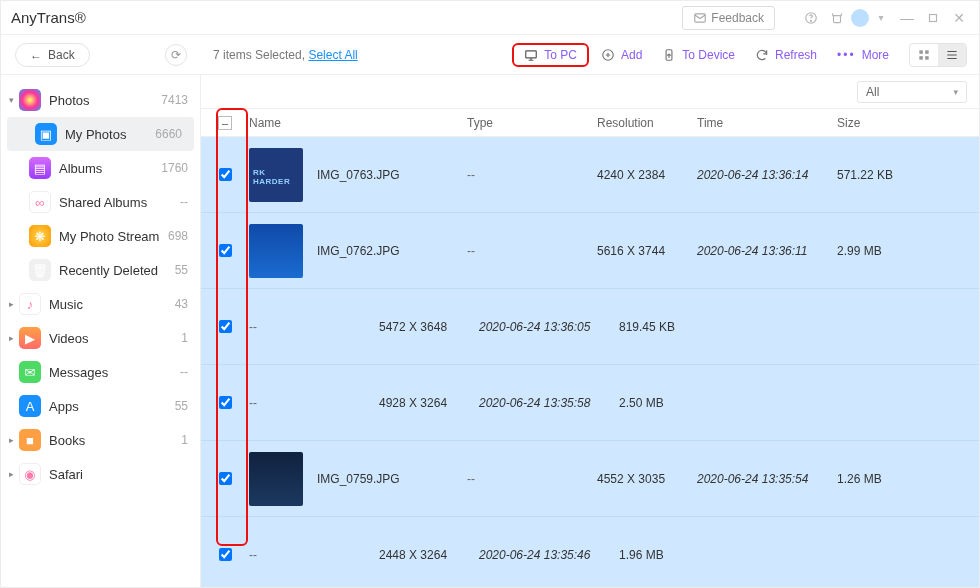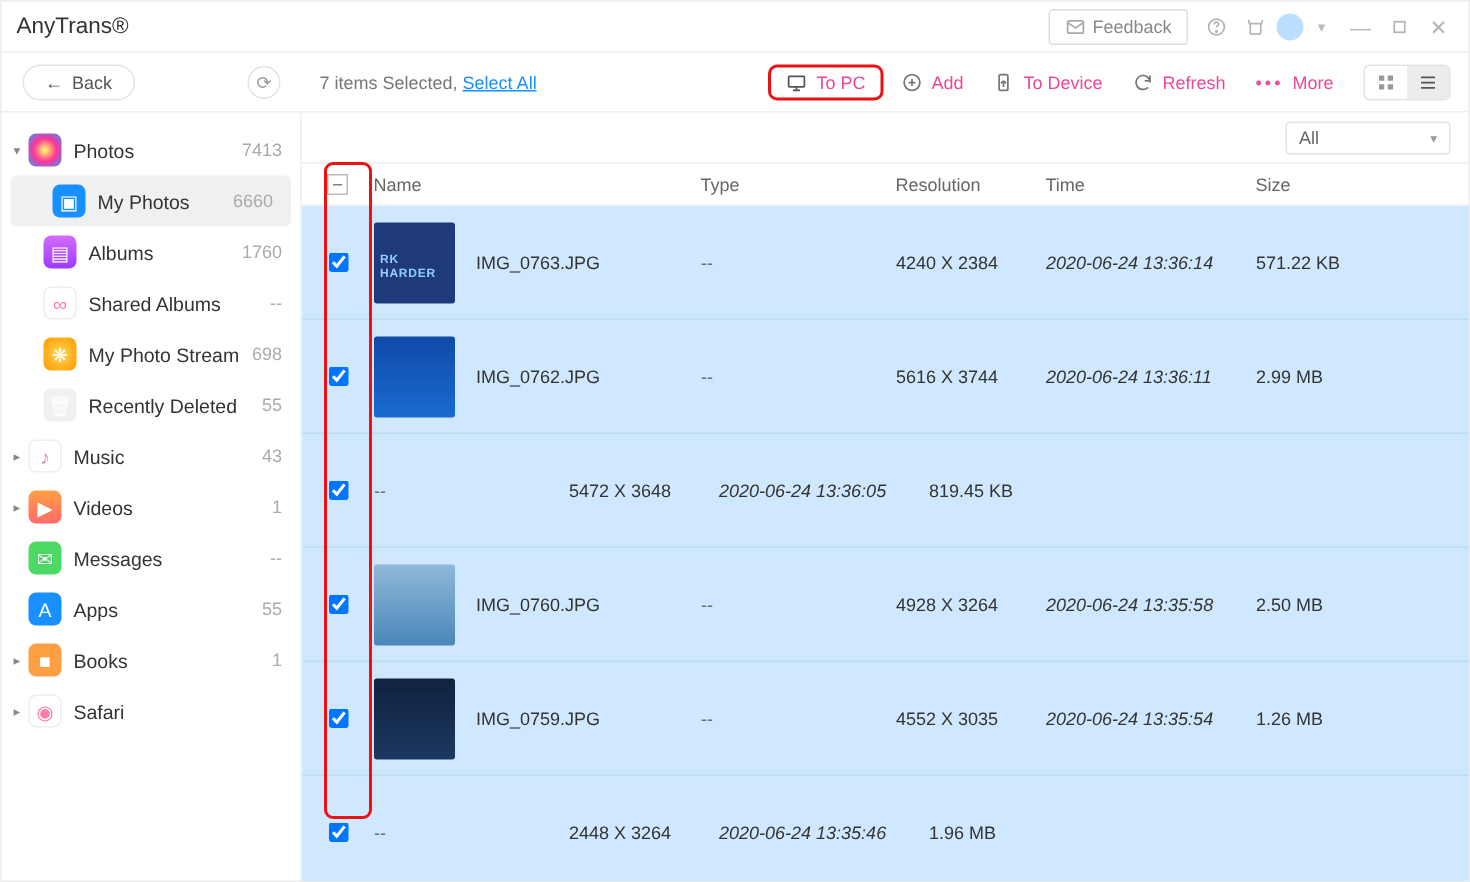--- a/index.html
+++ b/index.html
@@ -1,31 +1,31 @@
 <!DOCTYPE html>
 <html><head>
 <meta charset="utf-8">
 <style>
 *{box-sizing:border-box;margin:0;padding:0;font-family:-apple-system,Segoe UI,Arial,sans-serif;}
 body{width:980px;height:588px;background:#fff;color:#333;font-size:13px;position:relative;overflow:hidden;border:1px solid #ececec;}
 .titlebar{height:34px;display:flex;align-items:center;padding:0 10px;border-bottom:1px solid #eee;}
 .app-title{font-size:15px;color:#333;}
 .titlebar .spacer{flex:1;}
-.tb-btn{display:inline-flex;align-items:center;height:24px;padding:0 10px;border:1px solid #ddd;border-radius:3px;color:#888;font-size:12px;margin-right:3px;cursor:pointer;gap:4px;}
+.tb-btn{display:inline-flex;align-items:center;height:24px;padding:0 10px;border:1px solid #ddd;border-radius:3px;color:#888;font-size:12px;margin-right:20px;cursor:pointer;gap:4px;}
 .win-icon{width:20px;height:20px;display:inline-flex;align-items:center;justify-content:center;color:#b5b5b5;margin-left:6px;cursor:pointer;font-size:14px;}
 .avatar{width:18px;height:18px;border-radius:50%;background:#bcdfff;margin:0 4px;}
 .topbar{height:40px;display:flex;align-items:center;border-bottom:1px solid #eee;}
 .back{width:200px;display:flex;align-items:center;padding:0 14px;}
 .back-btn{border:1px solid #e4e4e4;border-radius:14px;padding:4px 14px;font-size:12px;color:#555;cursor:pointer;display:inline-flex;align-items:center;gap:6px;}
 .refresh-sm{margin-left:auto;width:22px;height:22px;border:1px solid #e4e4e4;border-radius:50%;display:flex;align-items:center;justify-content:center;color:#999;cursor:pointer;font-size:12px;}
 .toolbar{flex:1;display:flex;align-items:center;padding:0 12px;}
 .sel-text{color:#777;font-size:12px;}
 .sel-text a{color:#1890ff;text-decoration:underline;cursor:pointer;}
 .toolbar .spacer{flex:1;}
-.tool{display:inline-flex;gap:6px;color:#ec4899;padding:4px 8px;cursor:pointer;font-size:12px;margin:0 2px;}
+.tool{display:inline-flex;gap:6px;color:#8b5cf6;padding:4px 8px;cursor:pointer;font-size:12px;margin:0 2px;}
 .tool.highlight{border:2px solid #e11;border-radius:6px;padding:3px 10px;}
 .view-toggle{display:inline-flex;margin-left:10px;border:1px solid #e4e4e4;border-radius:4px;overflow:hidden;}
 .view-toggle span{width:28px;height:22px;display:flex;align-items:center;justify-content:center;color:#888;cursor:pointer;font-size:12px;}
 .view-toggle span.active{background:#ececec;color:#555;}
 .body{display:flex;height:calc(100% - 74px);}
 .sidebar{width:200px;border-right:1px solid #eee;padding:8px 0;overflow:auto;}
 .dev-title{font-size:15px;font-weight:600;padding:4px 14px 10px;}
 .srow{display:flex;align-items:center;padding:6px 12px 6px 8px;cursor:pointer;font-size:13px;color:#333;}
 .srow.sub{padding-left:28px;}
 .srow.sel{background:#eef0f2;border-radius:4px;margin:0 6px;}
@@ -286,24 +286,20 @@
           </div>
           <div class="typecell">--</div>
           <div class="rescell">5472 X 3648</div>
           <div class="timecell">2020-06-24 13:36:05</div>
           <div class="sizecell">819.45 KB</div>
         </div>
         <div class="row">
           <div class="chk">
             <input type="checkbox" checked="" style="">
           </div>
-          <div class="namecell">
-            <div class="thumb sky"></div>
-            <span>IMG_0760.JPG</span>
-          </div>
           <div class="typecell">--</div>
           <div class="rescell">4928 X 3264</div>
           <div class="timecell">2020-06-24 13:35:58</div>
           <div class="sizecell">2.50 MB</div>
         </div>
         <div class="row">
           <div class="chk">
             <input type="checkbox" checked="" style="">
           </div>
           <div class="namecell">

